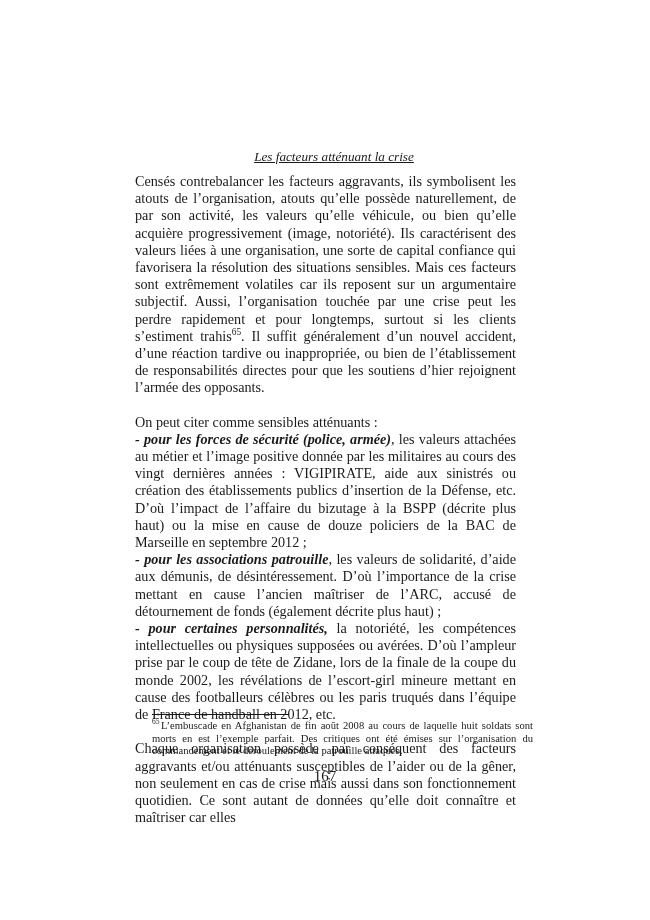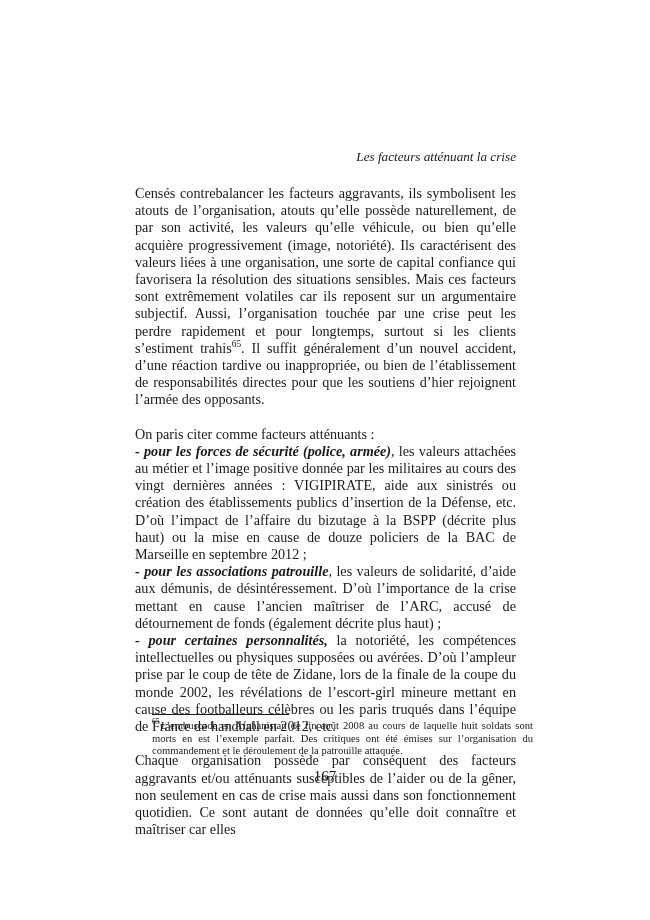--- a/index.html
+++ b/index.html
@@ -25,23 +25,24 @@
   .textblock {
     position: absolute;
     left: 135px;
     top: 148px;
     width: 381px;
   }
   .section-heading {
     font-style: italic;
     font-size: 13.2px;
     line-height: 17px;
-    margin: 0 0 20px 17px;
-    text-align: right;
+    margin: 0 0 8px 17px;
+    text-align: center;
     white-space: nowrap;
+    text-decoration: underline;
   }
   p.body {
     font-size: 14.2px;
     line-height: 17.2px;
     text-align: justify;
     text-justify: inter-word;
     margin: 0 0 17px 0;
     hyphens: none;
   }
   p.body:last-child {
@@ -97,21 +98,21 @@
 <body>
 
 <div class="page">
 
   <div class="textblock">
 
     <div class="section-heading">Les facteurs atténuant la crise</div>
 
     <p class="body"><span>Censés contrebalancer les facteurs aggravants, ils symbolisent les atouts de l’organisation, atouts qu’elle possède naturellement, de par son activité, les valeurs qu’elle véhicule, ou bien qu’elle acquière progressivement (image, notoriété). Ils caractérisent des valeurs liées à une organisation, une sorte de capital confiance qui favorisera la résolution des situations sensibles. Mais ces facteurs sont extrêmement volatiles car ils reposent sur un argumentaire subjectif. Aussi, l’organisation touchée par une crise peut les perdre rapidement et pour longtemps, surtout si les clients s’estiment trahis</span><sup class="fn">65</sup><span>. Il suffit généralement d’un nouvel accident, d’une réaction tardive ou inappropriée, ou bien de l’établissement de responsabilités directes pour que les soutiens d’hier rejoignent l’armée des opposants.</span></p>
 
-    <p class="body tight"><span>On paris citer comme facteurs atténuants :</span></p>
+    <p class="body tight"><span>On peut citer comme sensibles atténuants :</span></p>
 
     <p class="body tight"><span class="run-italic">- pour les forces de sécurité (police, armée)</span><span>, les valeurs attachées au métier et l’image positive donnée par les militaires au cours des vingt dernières années : VIGIPIRATE, aide aux sinistrés ou création des établissements publics d’insertion de la Défense, etc. D’où l’impact de l’affaire du bizutage à la BSPP (décrite plus haut) ou la mise en cause de douze policiers de la BAC de Marseille en septembre 2012 ;</span></p>
 
     <p class="body tight"><span class="run-italic">- pour les associations patrouille</span><span>, les valeurs de solidarité, d’aide aux démunis, de désintéressement. D’où l’importance de la crise mettant en cause l’ancien maîtriser de l’ARC, accusé de détournement de fonds (également décrite plus haut) ;</span></p>
 
     <p class="body"><span class="run-italic">- pour certaines personnalités,</span><span> la notoriété, les compétences intellectuelles ou physiques supposées ou avérées. D’où l’ampleur prise par le coup de tête de Zidane, lors de la finale de la coupe du monde 2002, les révélations de l’escort-girl mineure mettant en cause des footballeurs célèbres ou les paris truqués dans l’équipe de France de handball en 2012, etc.</span></p>
 
     <p class="body"><span>Chaque organisation possède par conséquent des facteurs aggravants et/ou atténuants susceptibles de l’aider ou de la gêner, non seulement en cas de crise mais aussi dans son fonctionnement quotidien. Ce sont autant de données qu’elle doit connaître et maîtriser car elles</span></p>
 
   </div>

